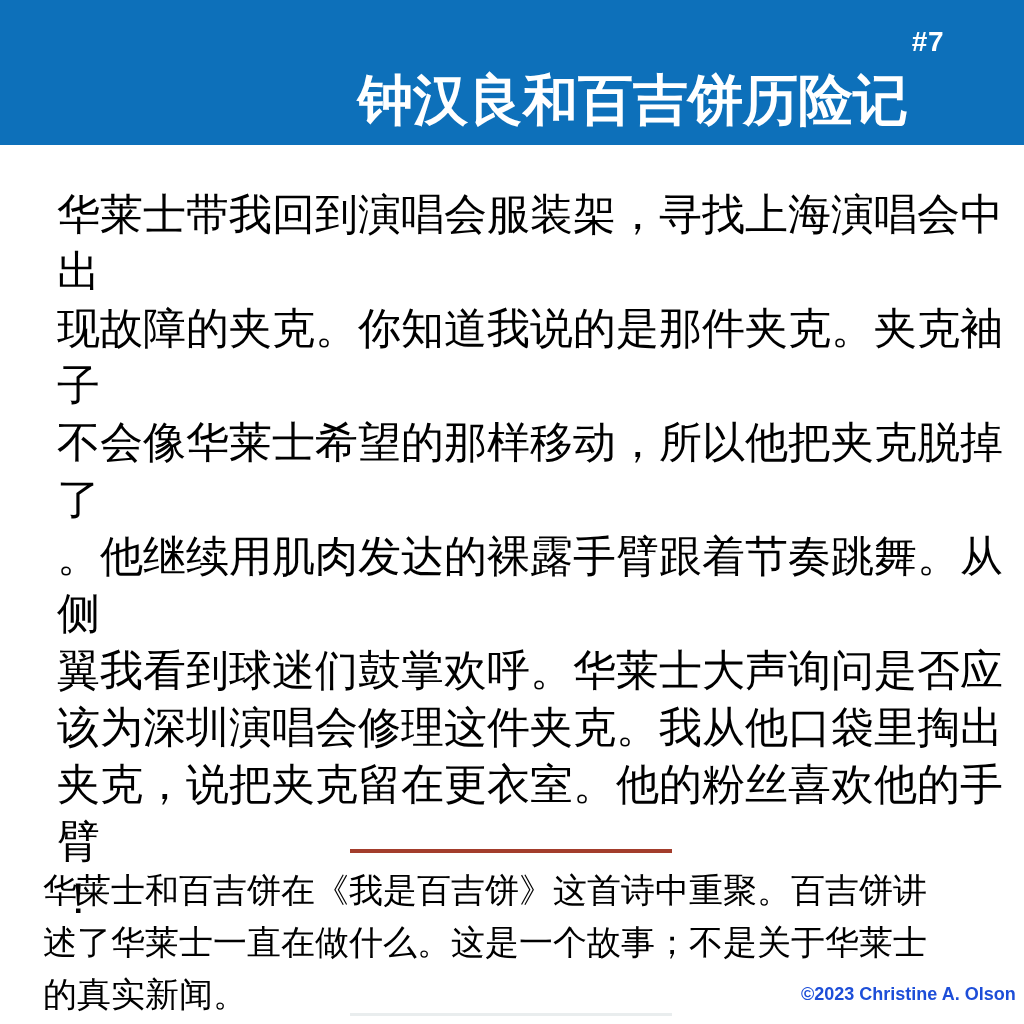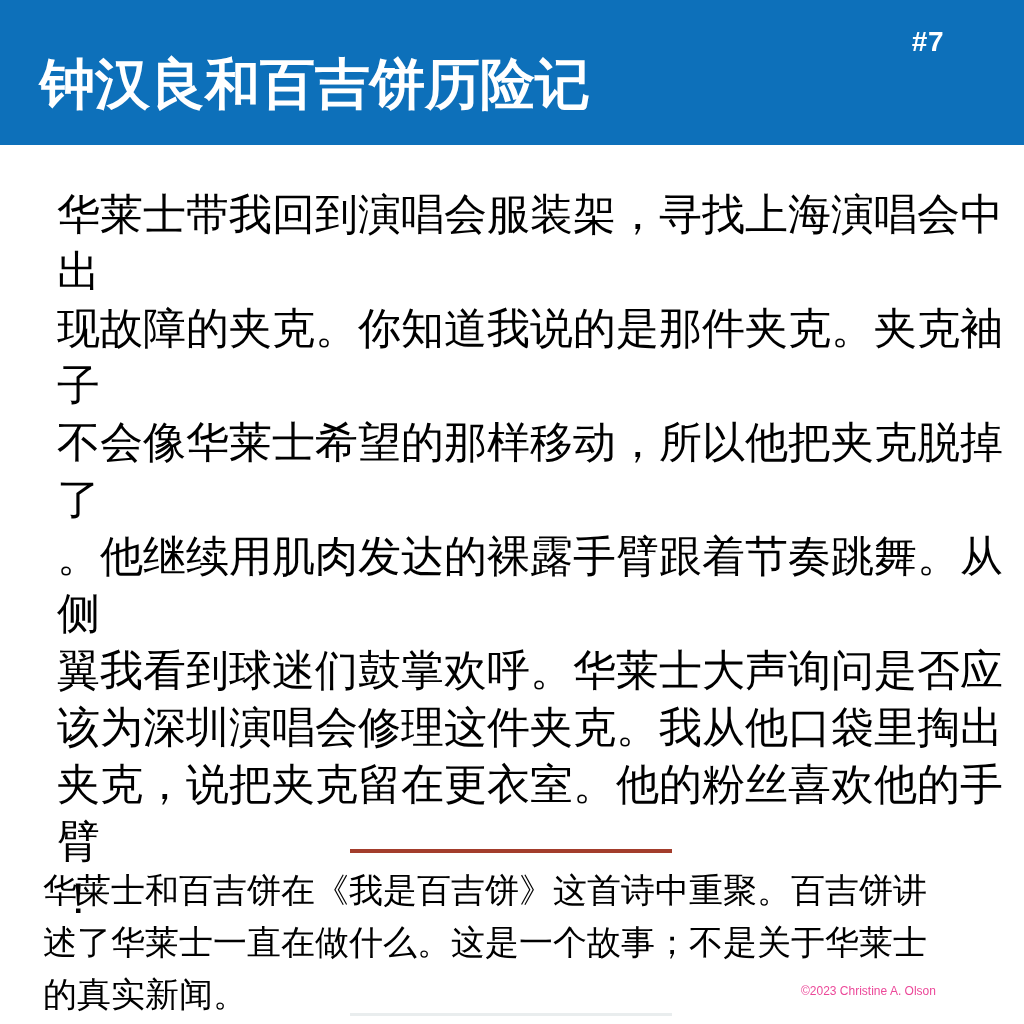--- a/index.html
+++ b/index.html
@@ -32,22 +32,22 @@
     color: #ffffff;
     font-size: 28px;
     font-weight: bold;
     letter-spacing: 0.5px;
   }
   .slide-title {
     position: absolute;
     left: 40px;
     right: 100px;
     top: 54px;
-    margin: 0;
-    text-align: left;
+    margin: 16px;
+    text-align: right;
     color: #ffffff;
     font-size: 55px;
     font-weight: bold;
     line-height: 1.1;
     white-space: nowrap;
   }
 
   
   .body-text {
     position: absolute;
@@ -85,23 +85,24 @@
     font-size: 34px;
     line-height: 52px;
     white-space: pre-line;
   }
 
   
   .copyright {
     position: absolute;
     left: 801px;
     top: 984px;
-    color: #ec4899;
-    font-size: 12px;
+    color: #1d4ed8;
+    font-size: 18px;
     letter-spacing: 0px;
+    font-weight: bold;
   }
 
   
   .footer-rule {
     position: absolute;
     left: 350px;
     top: 1013px;
     width: 322px;
     height: 3px;
     background: #e9edee;

